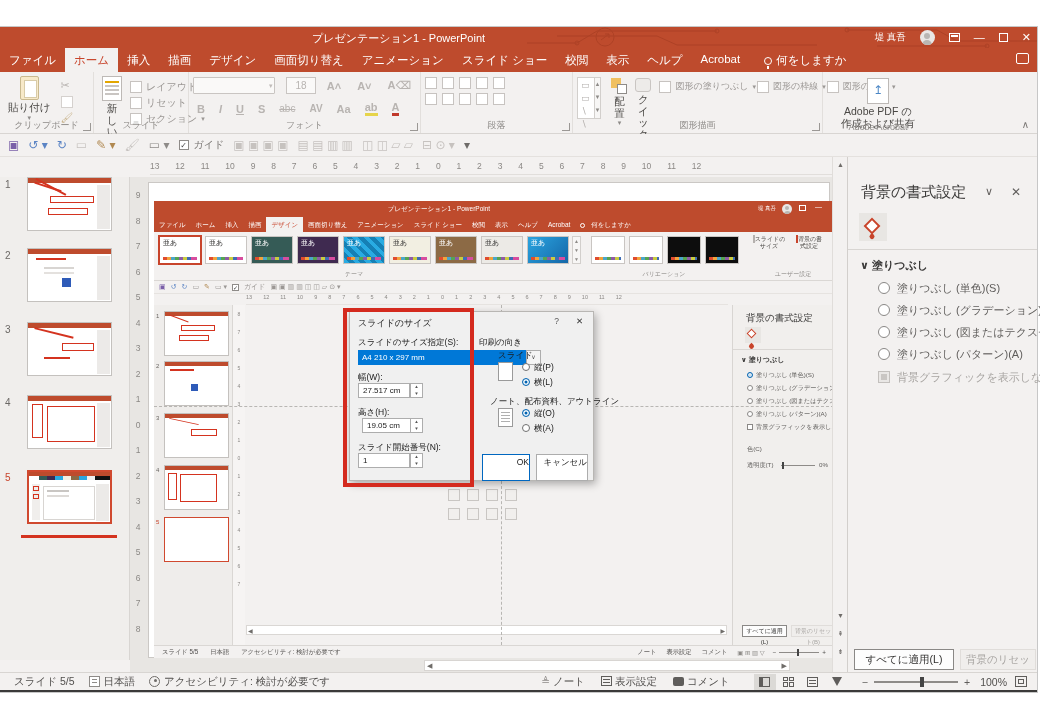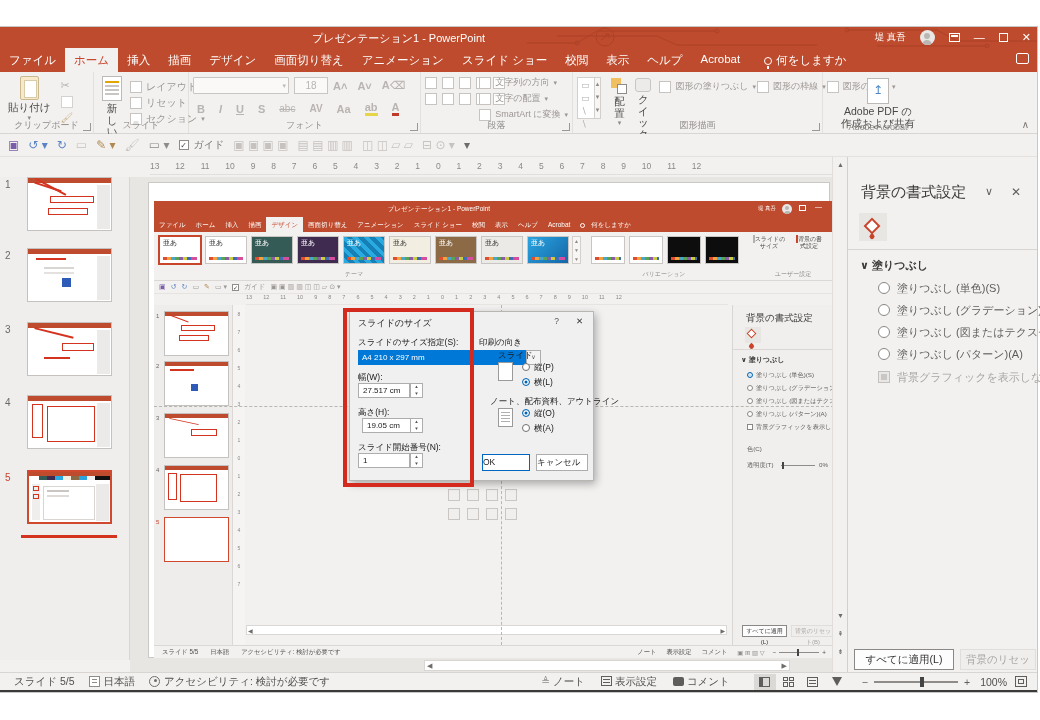--- a/index.html
+++ b/index.html
@@ -146,21 +146,21 @@
   .dlg .cap{position:absolute;left:8px;top:5px;font-size:9px}
   .dl{position:absolute;white-space:nowrap}
   .combo{position:absolute;left:8px;top:38px;width:168px;height:15px;background:#0078D7;color:#fff;font-size:8px;line-height:15px;padding-left:4px}
   .cmbarr{position:absolute;left:176px;top:38px;width:15px;height:15px;background:#F4F4F4;border:1px solid #ADADAD;font-size:6px;text-align:center;line-height:13px;color:#555}
   .spin{position:absolute;width:52px;height:15px;background:#fff;border:1px solid #ADADAD;font-size:8px;line-height:14px;padding-left:4px}
   .spbtn{position:absolute;width:13px;height:15px;background:#fff;border:1px solid #ADADAD;font-size:4.5px;color:#555;text-align:center;line-height:6.5px}
   .drad{display:inline-block;width:8px;height:8px;border:1px solid #707070;border-radius:50%;background:#fff;vertical-align:-1px;margin-right:4px}
   .drad.on{border-color:#0063B1;box-shadow:inset 0 0 0 1.5px #fff,inset 0 0 0 5px #0063B1}
   .pgic{position:absolute;width:15px;height:19px;background:#fff;border:1px solid #9a9a9a}
   .pgic.lines:after{content:"";position:absolute;left:2px;top:3px;right:2px;height:1px;background:#b0b0b0;box-shadow:0 3px 0 #b0b0b0,0 6px 0 #b0b0b0,0 9px 0 #b0b0b0}
-  .dbtn{position:absolute;height:17px;background:#fff;border:1px solid #ADADAD;font-size:8.5px;text-align:left;line-height:15px}
+  .dbtn{position:absolute;height:27px;background:#fff;border:1px solid #ADADAD;font-size:8.5px;text-align:right;line-height:15px}
   .dbtn.def{border:1.5px solid #0067C0}
   .redbox{position:absolute;left:189px;top:107px;width:131px;height:179px;border:4px solid #D42A1E;z-index:4}
   .phicons{position:absolute;left:294px;top:288px;display:grid;grid-template-columns:repeat(4,12px);grid-auto-rows:12px;gap:7px;z-index:1}
   .phicons i{border:1px solid #C9C6C3;background:#F1EFED}
 </style>
 </head>
 <body>
 
 <div class="win">
 
@@ -246,21 +246,21 @@
           <div class="mrow">
               <span class="ic"></span>
               <span>セクション</span>
               <span style="font-size:7px">▾</span>
             </div>
         </div>
       </div>
       <span class="glabel">スライド</span>
     </div>
     <div class="grp" style="width:232px">
-      <div style="display:flex;gap:5px;align-items:center;margin-top:2px">
+      <div style="display:flex;gap:11px;align-items:center;margin-top:2px">
         <span class="fontbox">
             <span class="carets">▾</span>
           </span>
         <span class="sizebox">18</span>
         <span class="fltr">A˄</span>
         <span class="fltr">A˅</span>
         <span class="fltr">A⌫</span>
       </div>
       <div style="display:flex;gap:9px;align-items:center;margin-top:7px;padding-left:4px">
         <span class="fltr">B</span>
@@ -283,37 +283,20 @@
           <span class="ic"></span>
           <span class="ic"></span>
           <span class="ic"></span>
       </div>
       <div style="display:flex;gap:5px;margin-top:4px">
         <span class="ic"></span>
           <span class="ic"></span>
           <span class="ic"></span>
           <span class="ic"></span>
           <span class="ic"></span>
-      </div>
-      <div style="position:absolute;right:4px;top:3px;display:flex;flex-direction:column;gap:1px">
-        <div class="mrow">
-            <span class="ic"></span>
-            <span style="font-size:9px">文字列の方向</span>
-            <span style="font-size:7px">▾</span>
-          </div>
-        <div class="mrow">
-            <span class="ic"></span>
-            <span style="font-size:9px">文字の配置</span>
-            <span style="font-size:7px">▾</span>
-          </div>
-        <div class="mrow">
-            <span class="ic"></span>
-            <span style="font-size:9px">SmartArt に変換</span>
-            <span style="font-size:7px">▾</span>
-          </div>
       </div>
       <span class="glabel">段落</span>
       <span class="lnch"></span>
     </div>
     <div class="grp" style="width:250px">
       <div style="display:flex;margin-top:2px">
         <div class="shapesbox">
           <div>▭ ▭ ∖ ∖ ▭ ○</div>
           <div>▭ △ ⌣ ⌣ ⇨ ⇩</div>
           <div>○ ◦ ∿ ∿ { }</div>
@@ -424,20 +407,21 @@
       <div class="rb" style="left:4px;top:14px;width:6px;height:5px"></div>
       <div class="rb" style="left:4px;top:22px;width:6px;height:5px"></div>
       <div style="position:absolute;left:14px;top:14px;width:52px;height:34px;background:#fff;border:1px solid #D8D5D2"></div>
       <div style="position:absolute;left:18px;top:18px;width:22px;height:2px;background:#C9C6C3;box-shadow:0 5px 0 #DDDAD7"></div>
       <div class="mrp" style="top:12px"></div>
     </div>
     <div class="rl" style="left:21px;top:358px;width:96px;height:3px"></div>
   </div>
 
   <div class="canvas">
+    <div class="vnums" style="left:1px;top:6px;height:470px">9 8 7 6 5 4 3 2 1 0 1 2 3 4 5 6 7 8</div>
     <div class="slide">
 
       <div class="shot">
         <div class="ntb">
           <span class="t">プレゼンテーション1 - PowerPoint</span>
           <span style="position:absolute;right:58px;top:4px;font-size:5.5px;color:#fff">堤 真吾</span>
           <span class="avatar" style="position:absolute;right:42px;top:3px;width:10px;height:10px">
               <i style="left:3px;top:2px;width:4px;height:4px"></i>
               <b style="left:1.5px;top:6.5px;width:7px;height:5px"></b>
             </span>

